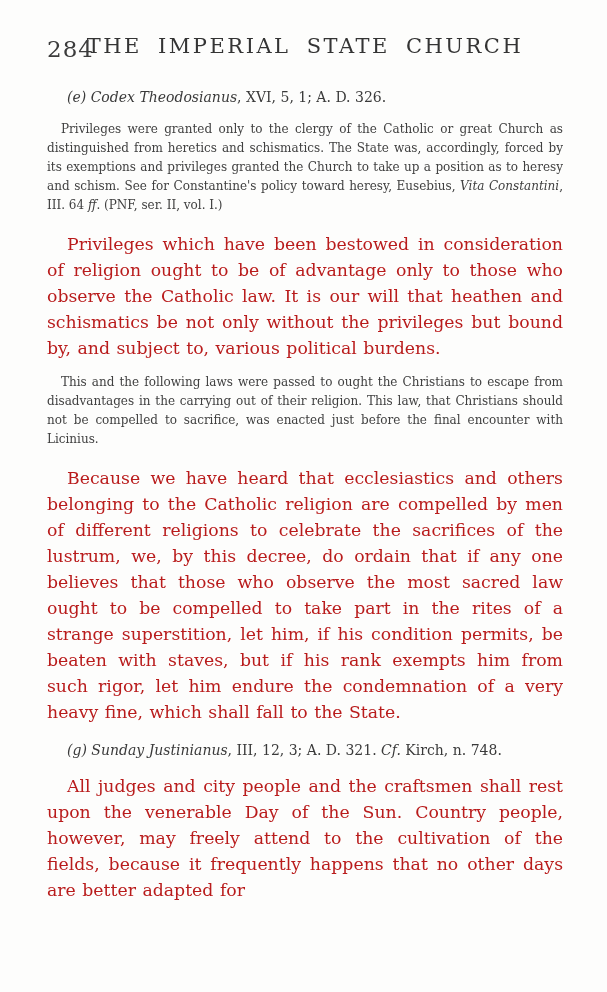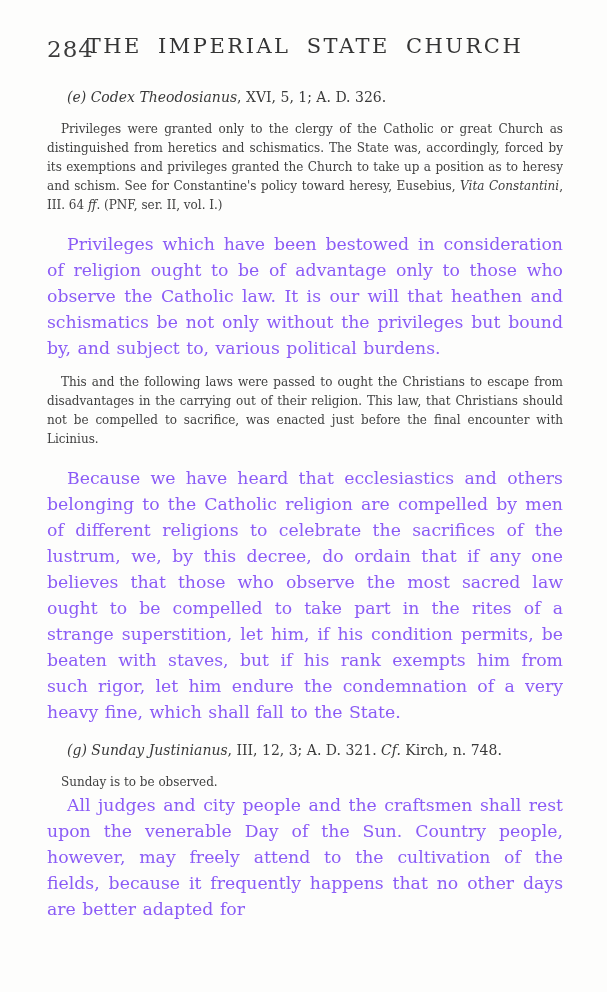--- a/index.html
+++ b/index.html
@@ -58,21 +58,21 @@
   }
   .note.tight { margin-bottom: 0; }
   .note.last-note { margin-bottom: 17px; }
   .body-para {
     margin: 0 0 12px 0;
     font-size: 17.3px;
     line-height: 26px;
     text-align: justify;
     text-indent: 20px;
     word-spacing: 1px;
-    color: #8b5cf6;
+    color: #b91c1c;
   }
   .heading-gap { margin-top: 4px; }
 </style>
 </head>
 <body>
 
 <div class="page">
 
   <header class="running-header">
     <span class="running-title">THE IMPERIAL STATE CHURCH</span>
@@ -85,17 +85,16 @@
 
   <p class="body-para">Privileges which have been bestowed in consideration of religion ought to be of advantage only to those who observe the Catholic law.  It is our will that heathen and schismatics be not only without the privileges but bound by, and subject to, various political burdens.</p>
 
 
   <p class="note">This and the following laws were passed to ought the Christians to escape from disadvantages in the carrying out of their religion.  This law, that Christians should not be compelled to sacrifice, was enacted just before the final encounter with Licinius.</p>
 
   <p class="body-para">Because we have heard that ecclesiastics and others belonging to the Catholic religion are compelled by men of different religions to celebrate the sacrifices of the lustrum, we, by this decree, do ordain that if any one believes that those who observe the most sacred law ought to be compelled to take part in the rites of a strange superstition, let him, if his condition permits, be beaten with staves, but if his rank exempts him from such rigor, let him endure the condemnation of a very heavy fine, which shall fall to the State.</p>
 
   <p class="section-heading heading-gap"><span class="italic">(g) Sunday Justinianus</span><span>, III, 12, 3;  A. D. 321.  </span><span class="italic">Cf.</span><span> Kirch, n. 748.</span></p>
 
-  <p class="note tight">Sunday is to be observed.</p>
 
   <p class="body-para">All judges and city people and the craftsmen shall rest upon the venerable Day of the Sun.  Country people, however, may freely attend to the cultivation of the fields, because it frequently happens that no other days are better adapted for</p>
 
 </div>
 
 </body></html>

